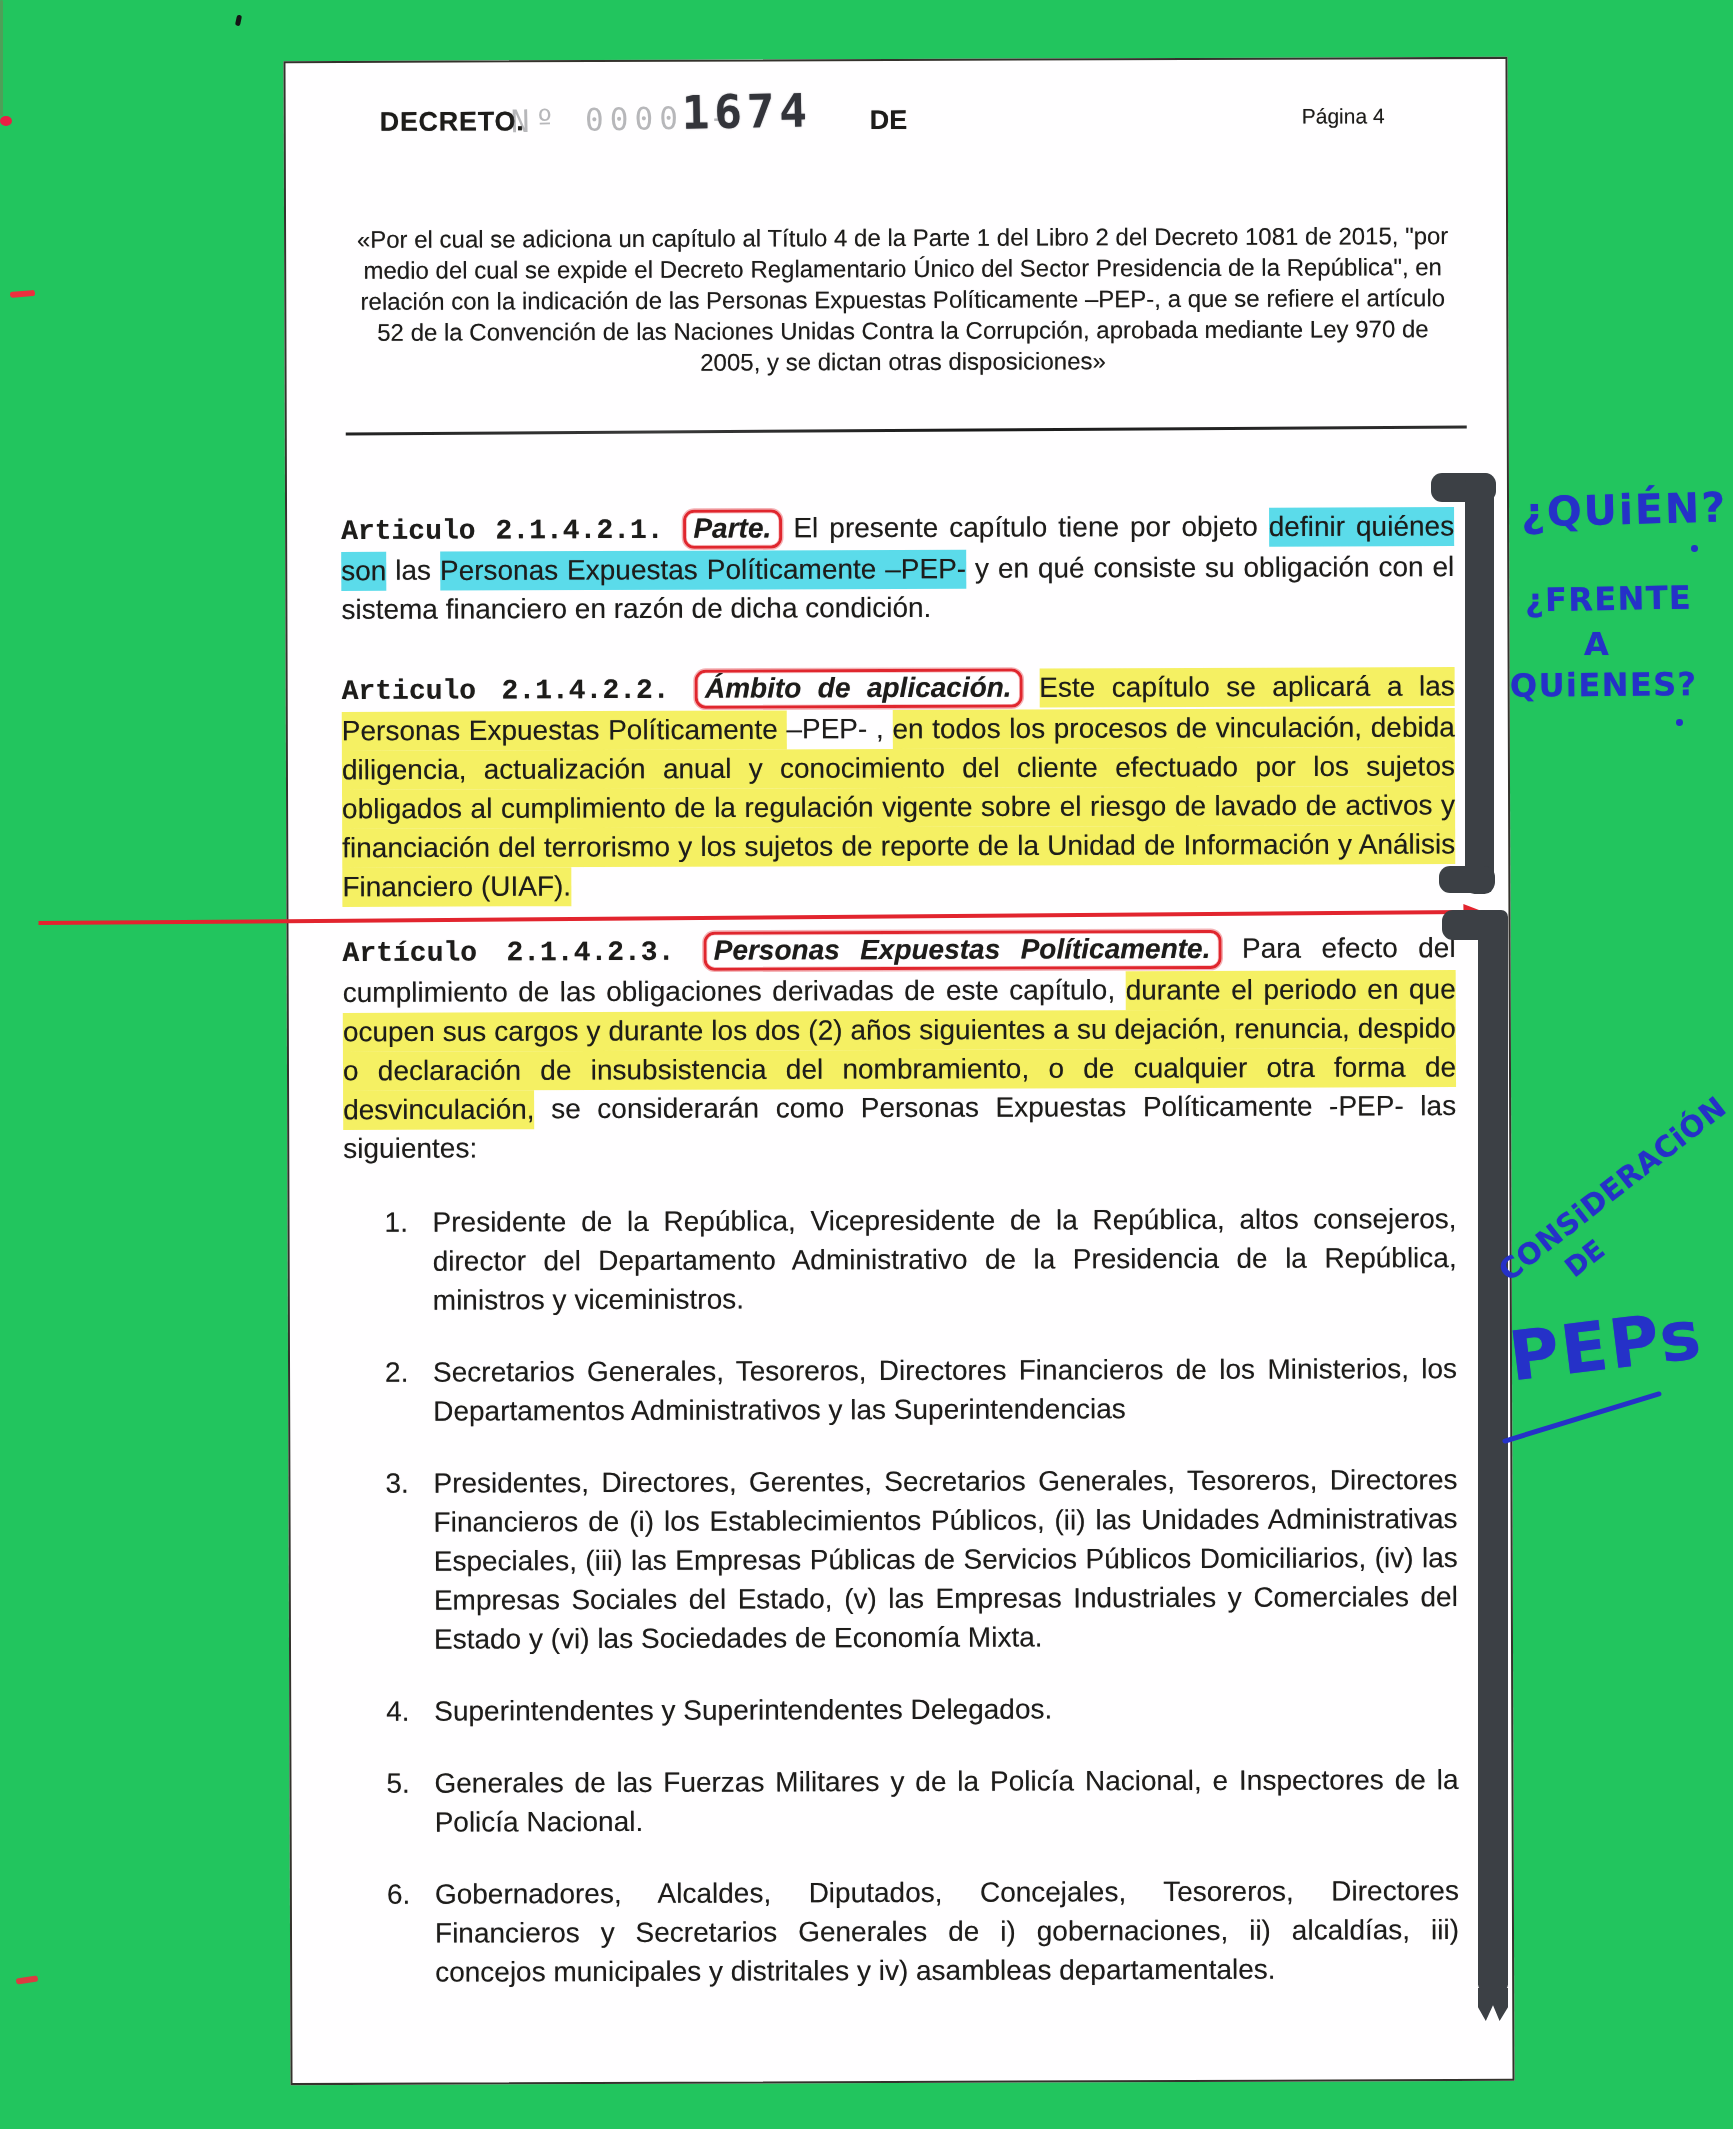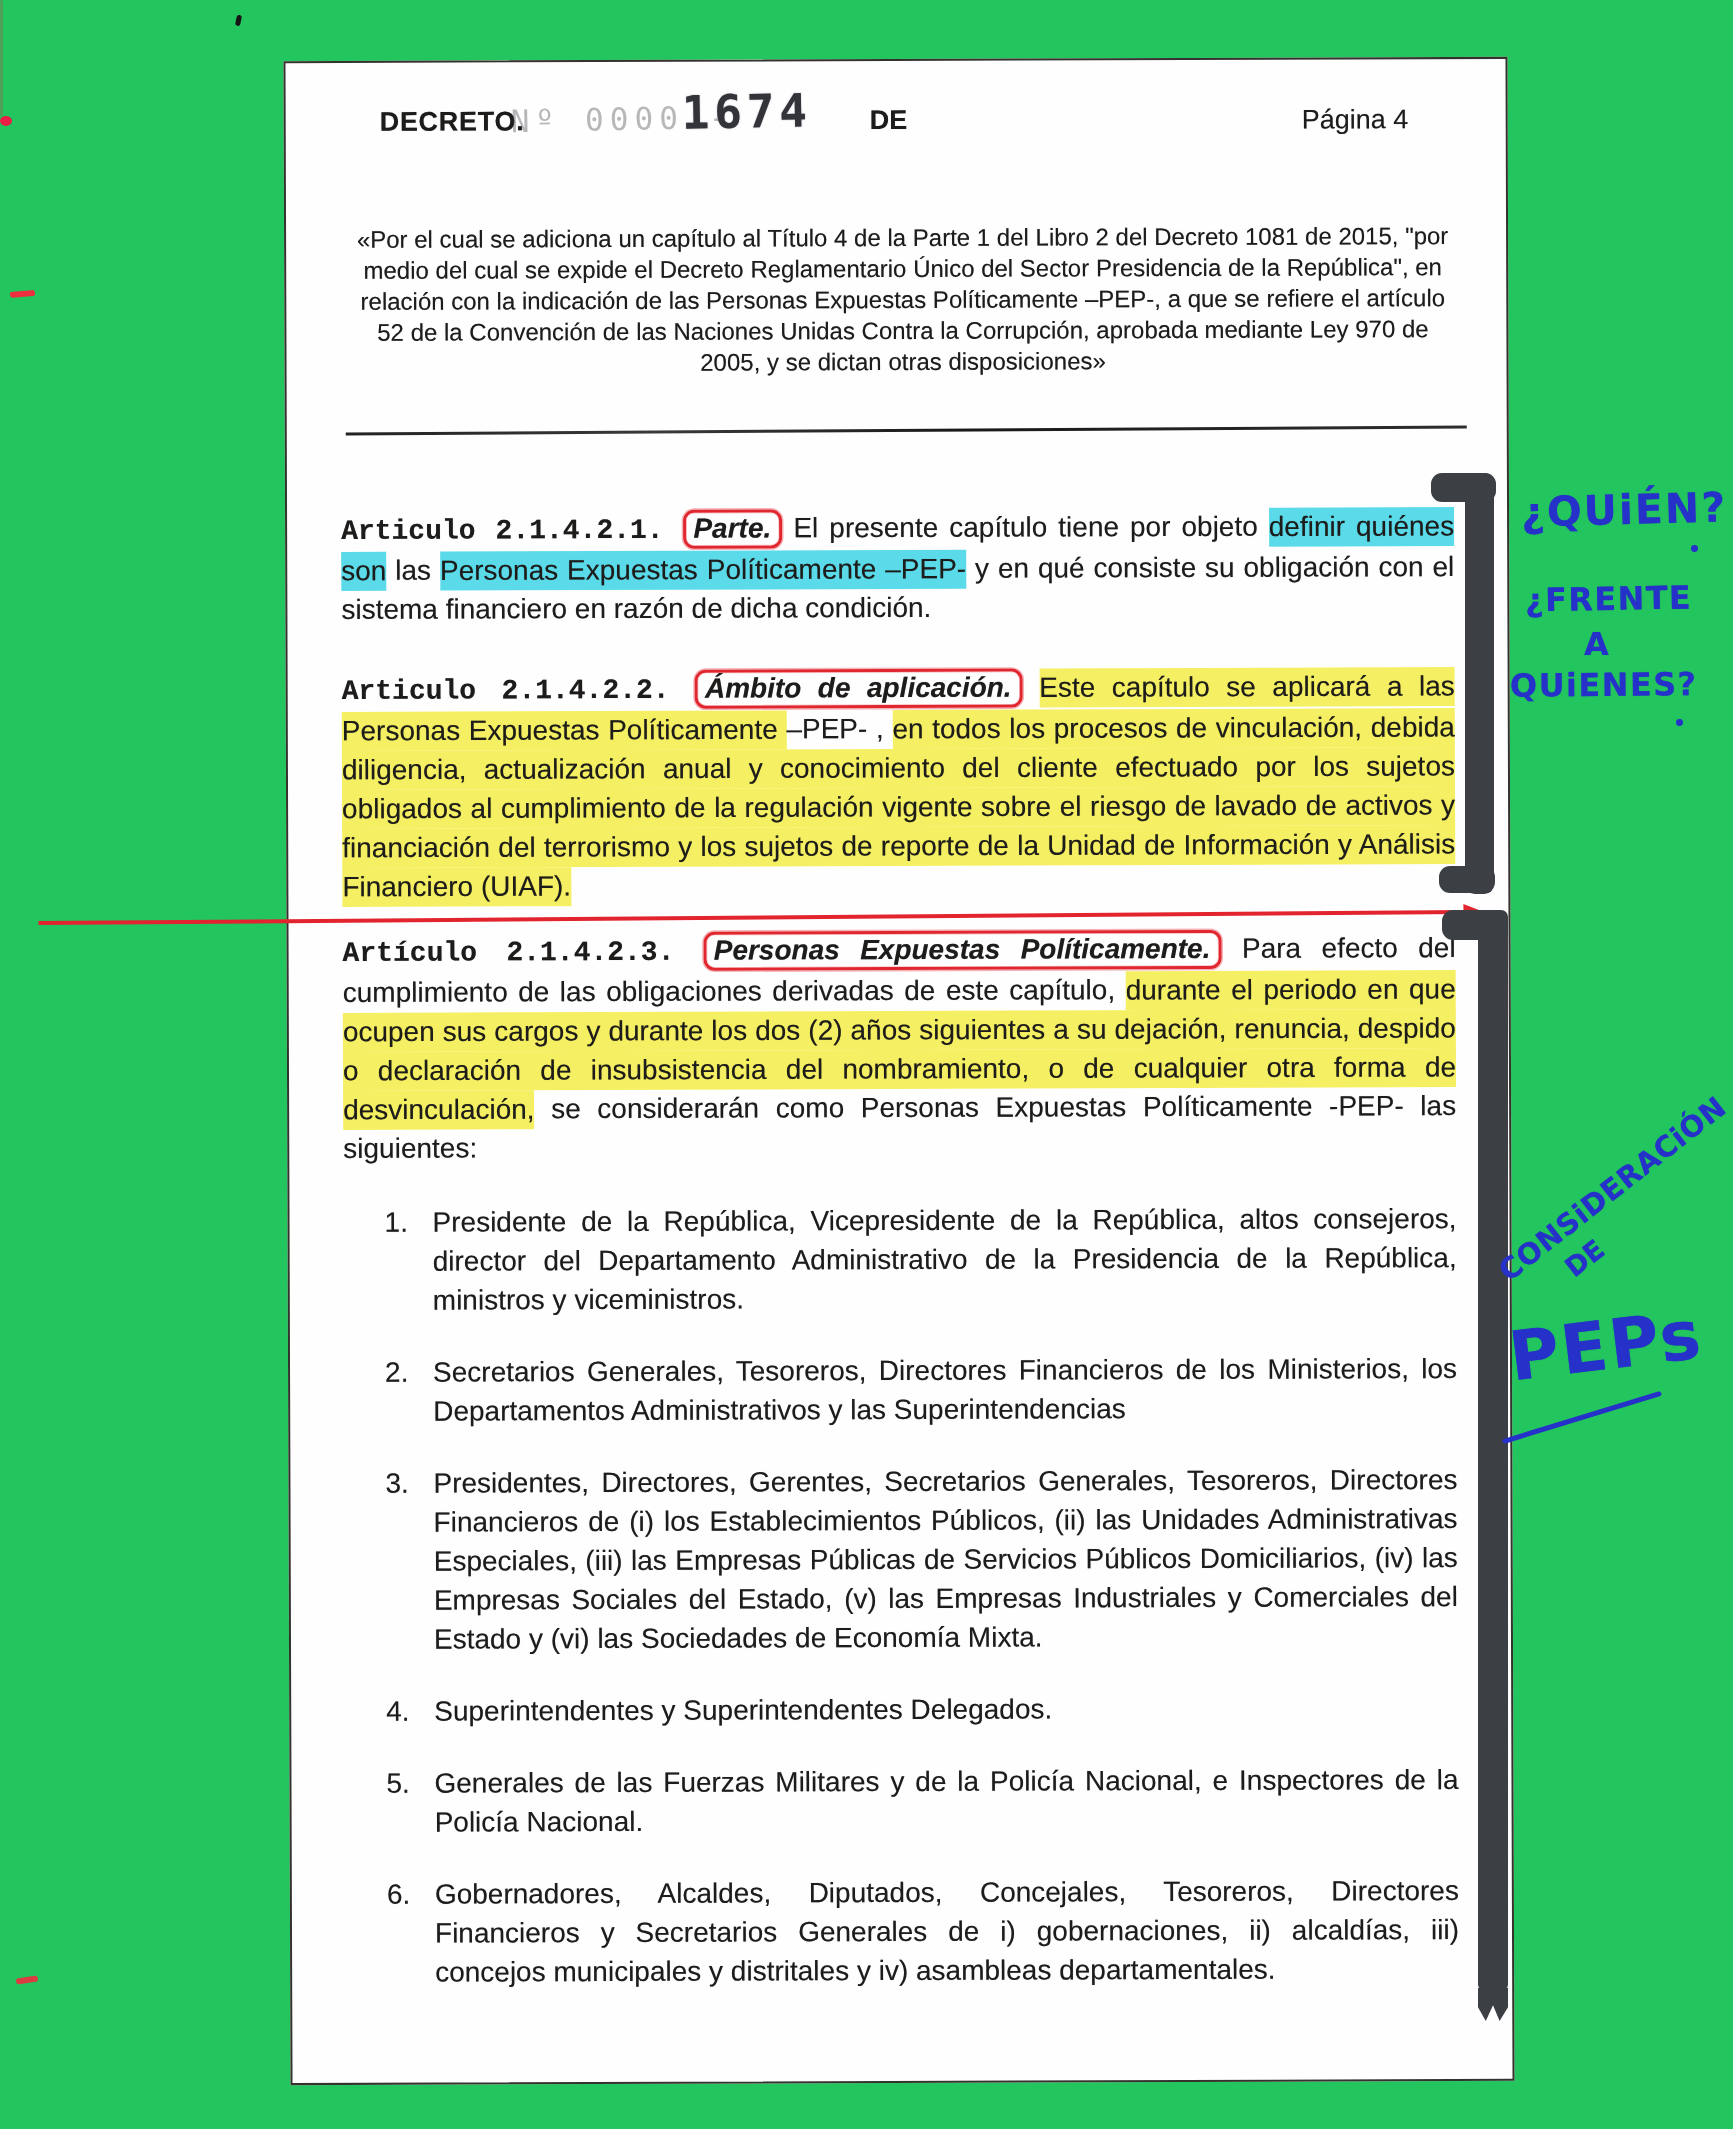--- a/index.html
+++ b/index.html
@@ -11,21 +11,21 @@
         border:2.7px solid #34322c;background:#fffeff;transform:rotate(-0.2deg);}
 
   
   .hdr{position:absolute;white-space:nowrap;}
   .decreto{left:94px;top:44px;font-size:27px;font-weight:700;letter-spacing:0.7px;text-shadow:0 0 0.7px rgba(0,0,0,.5);}
   .stampfaint{left:225px;top:39px;font-family:"DejaVu Sans Mono",monospace;font-size:31px;
               opacity:.38;letter-spacing:6.1px;color:#44474c;transform:rotate(-1deg);}
   .stampnum{left:396px;top:23px;font-family:"DejaVu Sans Mono",monospace;font-size:46px;font-weight:700;
             letter-spacing:4.8px;color:#33343a;transform:rotate(-0.8deg);text-shadow:0 0 1.4px rgba(40,40,50,.5);}
   .delabel{left:584px;top:44px;font-size:27px;font-weight:700;text-shadow:0 0 0.7px rgba(0,0,0,.5);}
-  .pagenum{left:1016px;top:45px;font-size:27px;text-shadow:0 0 0.7px rgba(0,0,0,.4);}
+  .pagenum{left:1016px;top:45px;font-size:21px;text-shadow:0 0 0.7px rgba(0,0,0,.4);}
 
   
   .quote{position:absolute;left:60px;top:161px;width:1113px;text-align:center;
          font-size:24px;line-height:31px;text-shadow:0 0 0.7px rgba(0,0,0,.45);}
 
   
   .sep{position:absolute;left:59px;top:368px;width:1121px;height:3.4px;
        background:linear-gradient(90deg,#222 0%,#3a3a3a 28%,#191919 55%,#2e2e2e 100%);
        transform:rotate(-0.15deg);}
 

